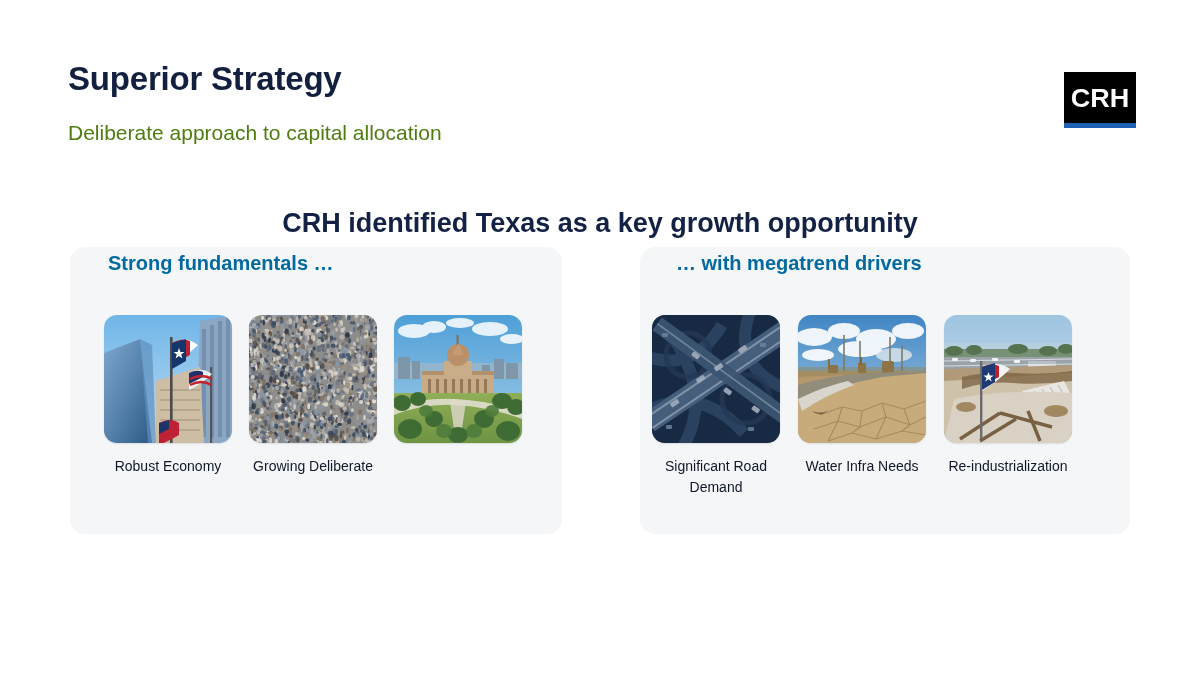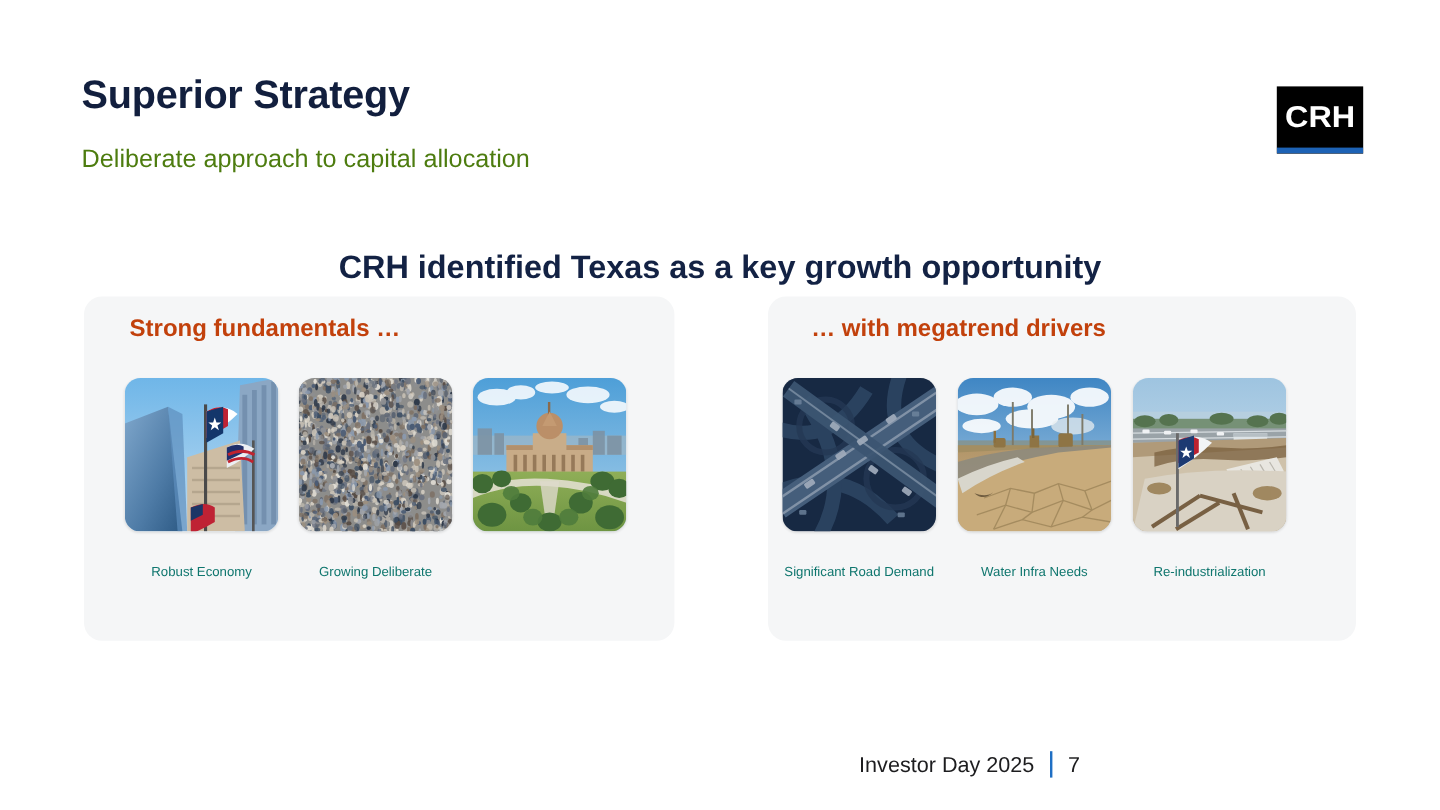--- a/index.html
+++ b/index.html
@@ -77,24 +77,24 @@
   .panel {
     background: #f5f6f7;
     border-radius: 15px;
     position: relative;
   }
   .panel-left  { width: 492px; }
   .panel-right { width: 490px; }
 
   .panel-title {
     position: absolute;
-    left: 38px; top: 16px;
+    left: 38px; top: 5px;
     font-size: 20px;
     font-weight: bold;
-    color: #c2410c;
+    color: #0369a1;
     white-space: nowrap;
   }
   .panel-right .panel-title { left: 36px; }
 
   .cards {
     position: absolute;
     left: 34px; top: 68px;
     display: flex;
     gap: 17px;
   }
@@ -105,25 +105,25 @@
   .thumb {
     width: 128px; height: 128px;
     border-radius: 13px;
     overflow: hidden;
     position: relative;
     box-shadow: 0 1px 2px rgba(0,0,0,.10);
   }
   .thumb svg { display: block; width: 128px; height: 128px; }
 
   .caption {
-    margin-top: 26px;
+    margin-top: 13px;
     text-align: center;
-    font-size: 11px;
+    font-size: 14px;
     line-height: 1.47;
-    color: #0f766e;
+    color: #0f172a;
     word-break: break-word;
   }
 
   
   .footer {
     position: absolute;
     right: 68px; bottom: 27px;
     display: flex; align-items: center;
     font-size: 18px;
     color: #1d1d1f;
@@ -1973,19 +1973,14 @@
             </svg>
           </div>
           <div class="caption">Re-industrialization</div>
         </div>
 
       </div>
     </div>
 
   </div>
 
-  <div class="footer">
-    <span>Investor Day 2025</span>
-    <span class="footer-sep"></span>
-    <span>7</span>
-  </div>
 
 </div>
 
 </body></html>

